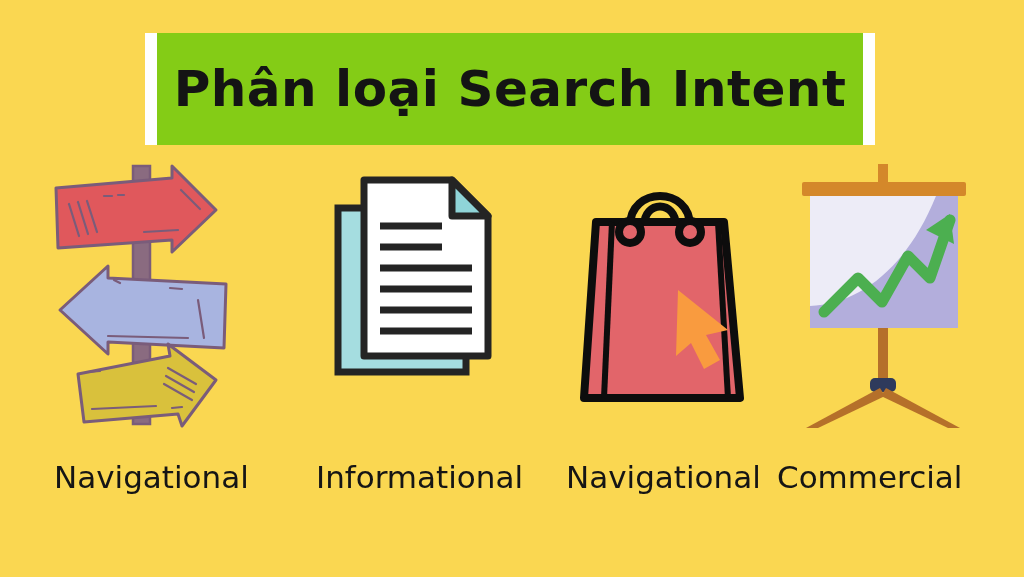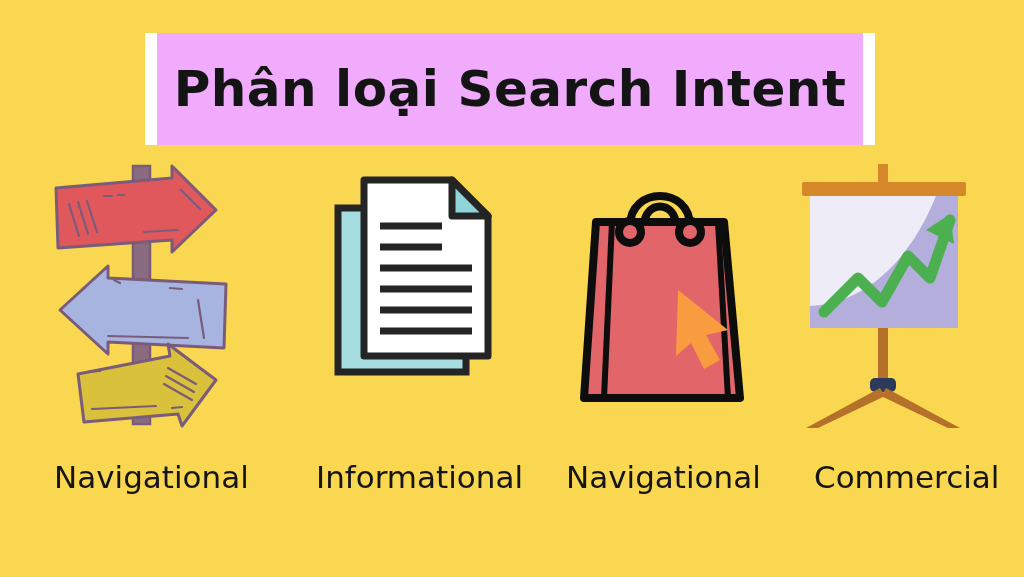--- a/index.html
+++ b/index.html
@@ -85,30 +85,30 @@
     font-family: "DejaVu Sans", sans-serif;
     font-size: 31px;
     font-weight: 400;
     color: #151515;
     white-space: nowrap;
     line-height: 44px;
   }
   .lbl-nav { left: 54px; }
   .lbl-inf { left: 316px; }
   .lbl-tra { left: 566px; }
-  .lbl-com { left: 814px; }
+  .lbl-com { left: 777px; }
 </style>
 </head>
 <body>
 
 <div id="infographic" style="background: rgb(250, 215, 81);">
 
   <div class="banner-wrap">
     <div class="banner-edge" style="background: rgb(255, 255, 255);"></div>
-    <div class="banner-body" style="background: #f0abfc;">
+    <div class="banner-body" style="background: #84cc16;">
       <div class="banner-title" style="color: rgb(20, 20, 20);">Phân loại Search Intent</div>
     </div>
     <div class="banner-edge" style="background: rgb(255, 255, 255);"></div>
   </div>
 
   <div class="icon-row">
 
     <div class="icon-cell cell-nav">
       <svg width="220" height="270" viewBox="0 0 220 270">
 

